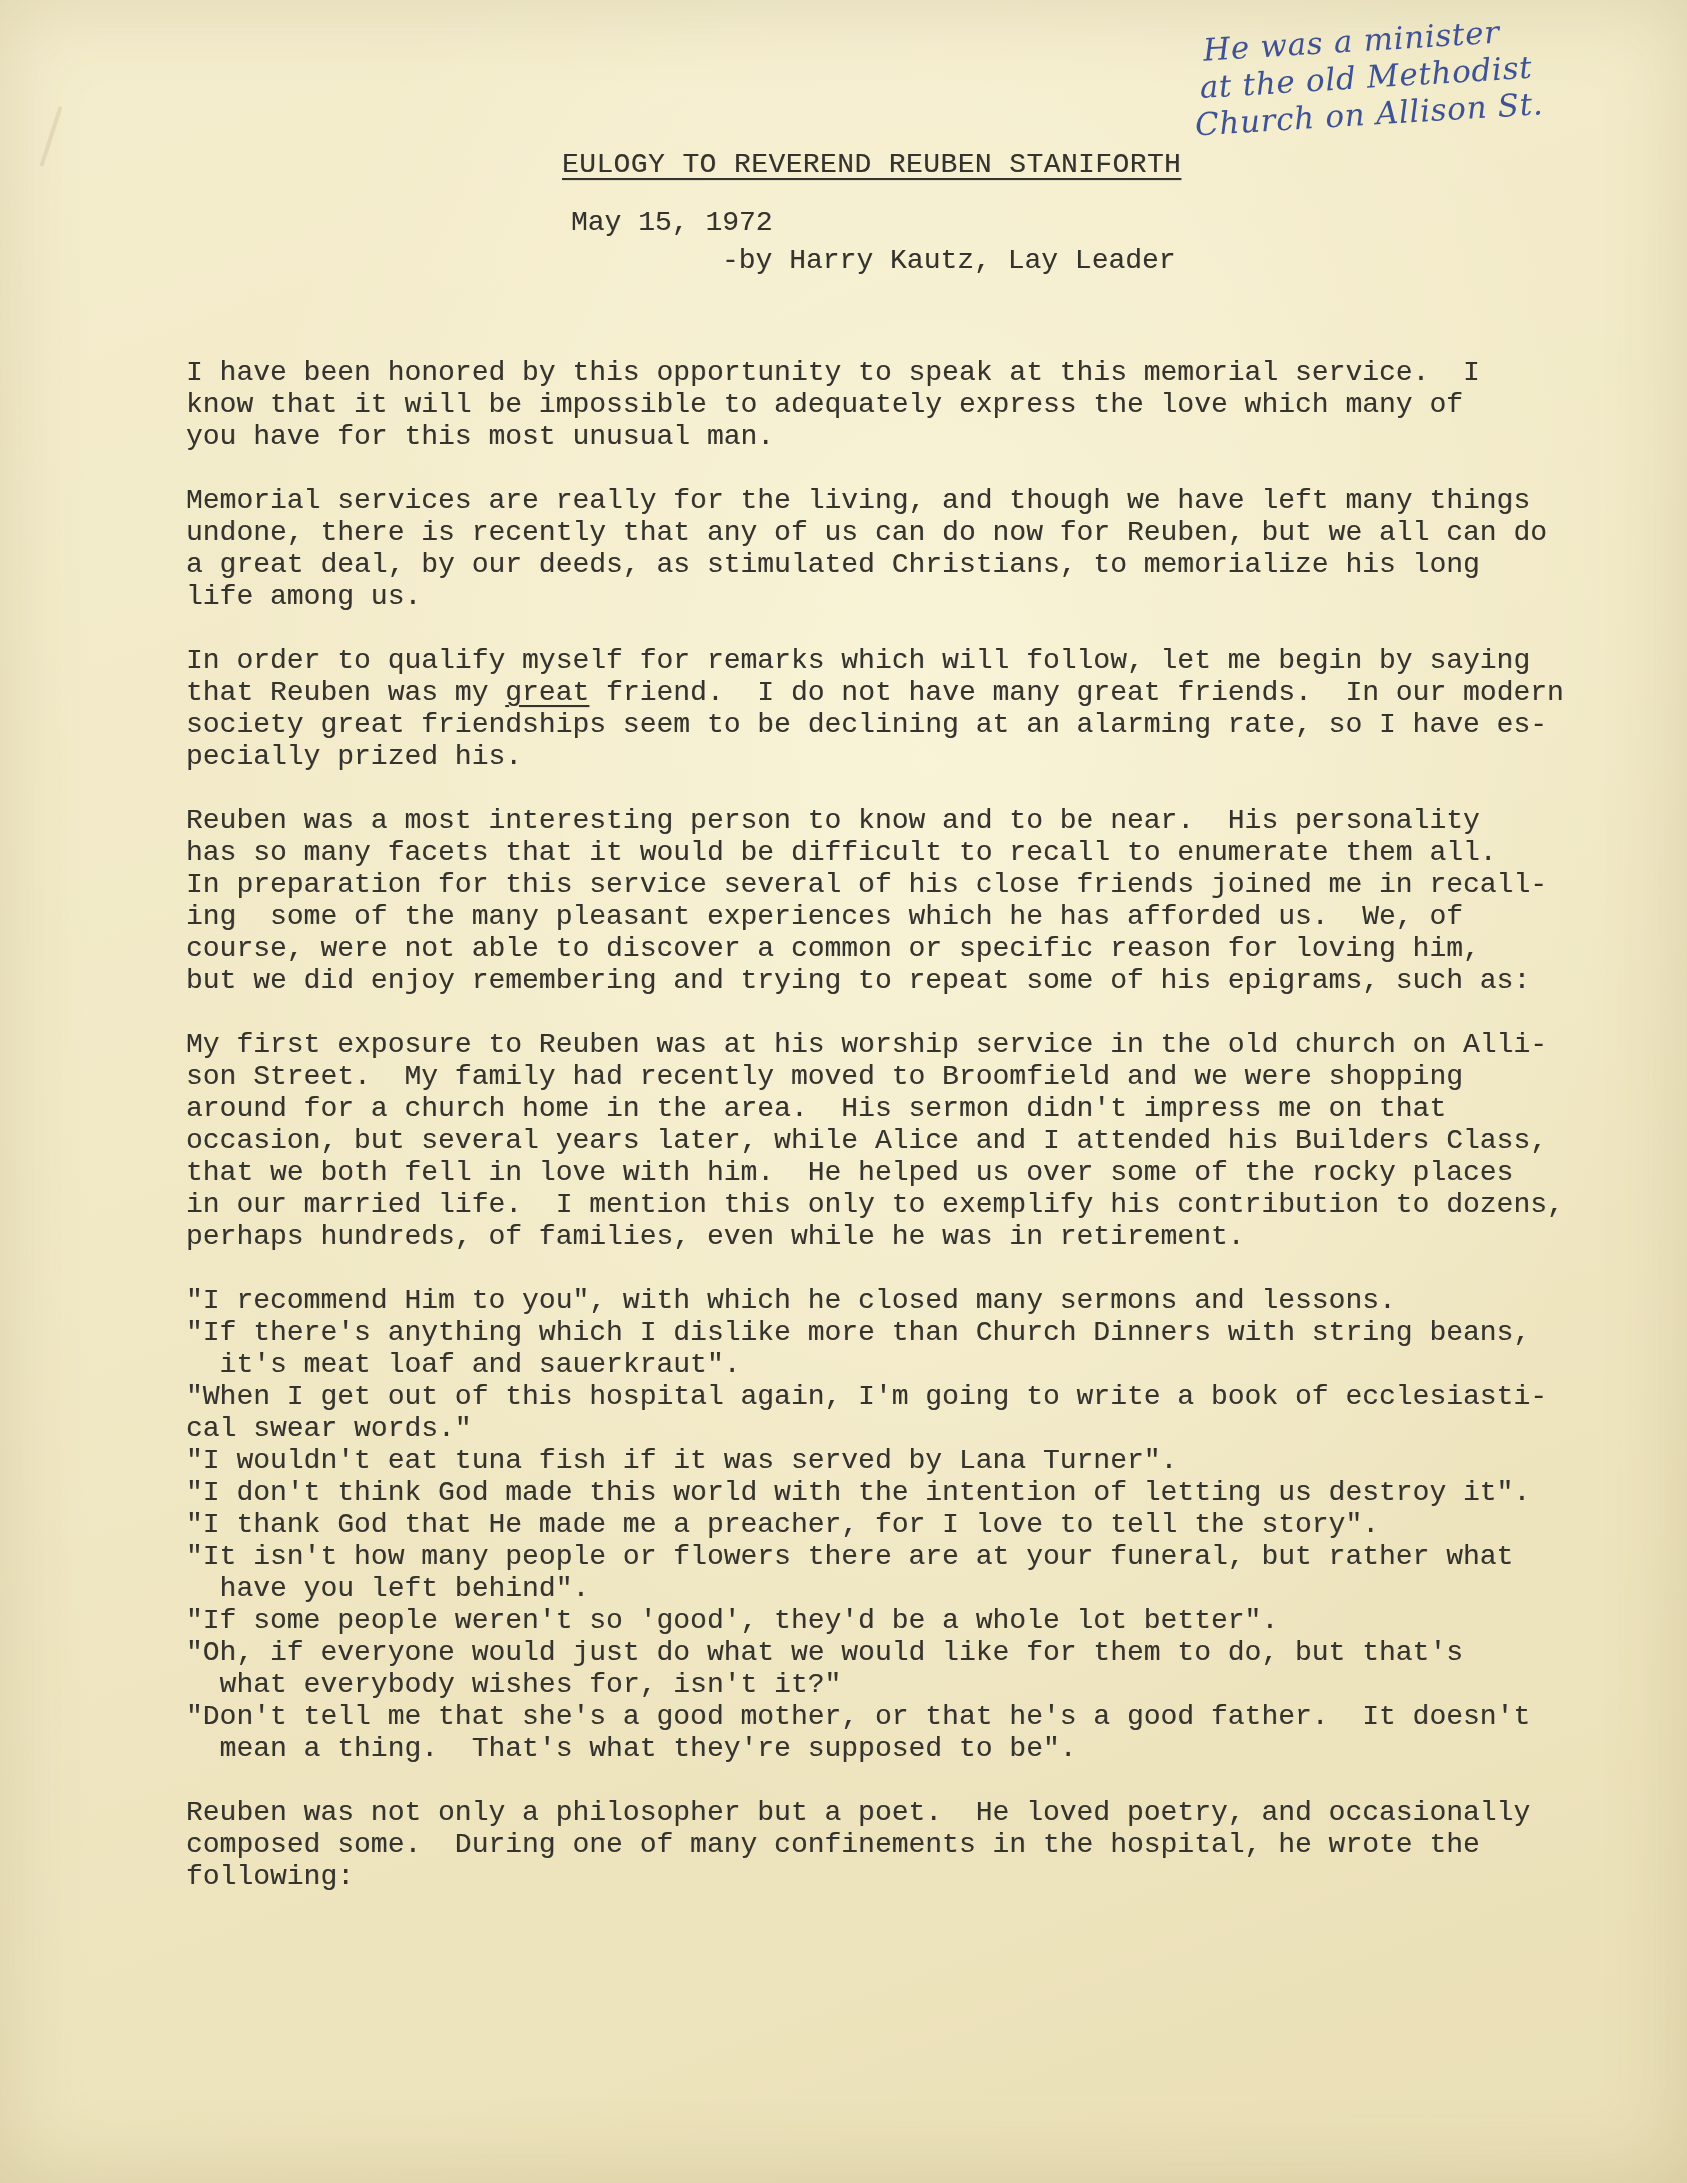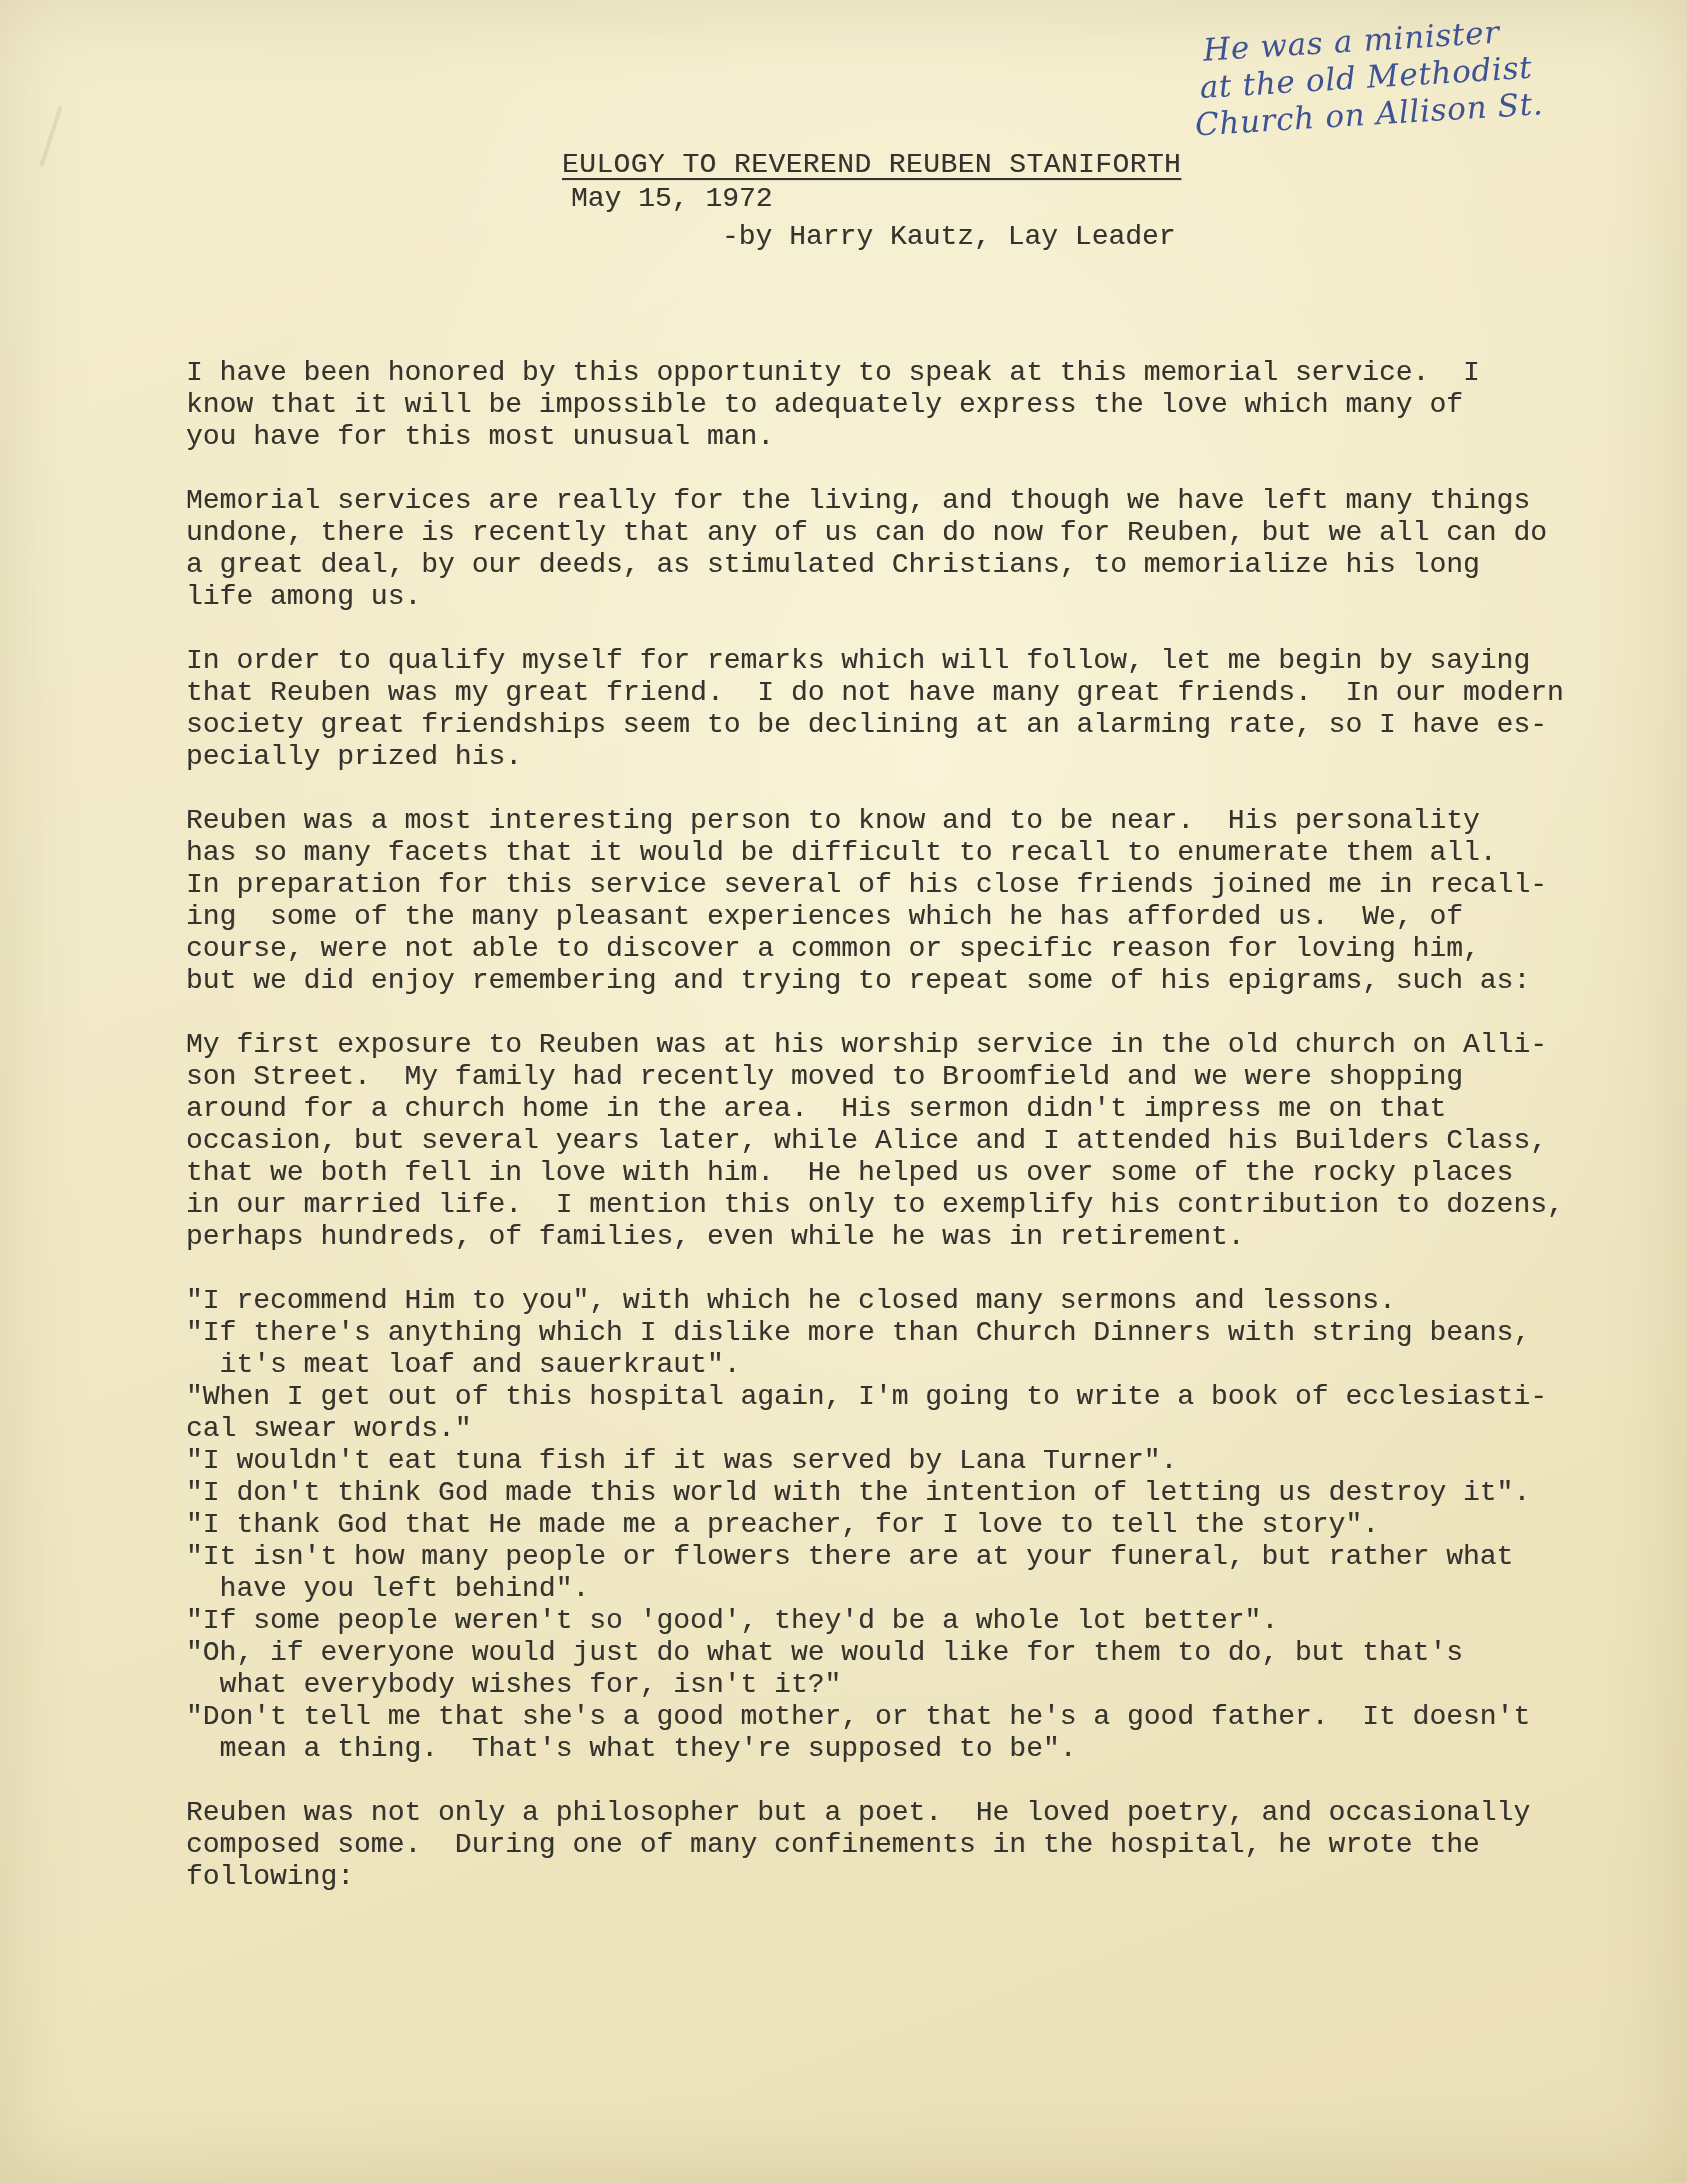--- a/index.html
+++ b/index.html
@@ -52,21 +52,21 @@
     font-size: 28px;
     line-height: 32px;
     font-weight: normal;
     letter-spacing: 0.4px;
     text-decoration: underline;
     text-underline-offset: 5.6px;
     text-decoration-thickness: 2.1px;
     white-space: pre;
   }
   .date {
-    margin-top: 2px;
+    margin-top: 26px;
     margin-left: 385px;
     font-size: 28px;
     line-height: 32px;
     white-space: pre;
   }
   .byline {
     margin-top: 6px;
     margin-left: 536px;
     font-size: 28px;
     line-height: 32px;
@@ -79,20 +79,21 @@
     left: 186px;
     right: 105px;
     font-size: 28px;
     line-height: 32px;
   }
   .para {
     white-space: pre-wrap;
     margin: 14px 0 32px 0;
   }
   .uword {
+    text-decoration: underline;
     text-underline-offset: 4.9px;
     text-decoration-thickness: 2.1px;
   }
   
   .body, .header { text-shadow: 0.3px 0.3px 0 rgba(53,51,45,0.35); }
 </style>
 </head>
 <body>
 
 <div class="page">

